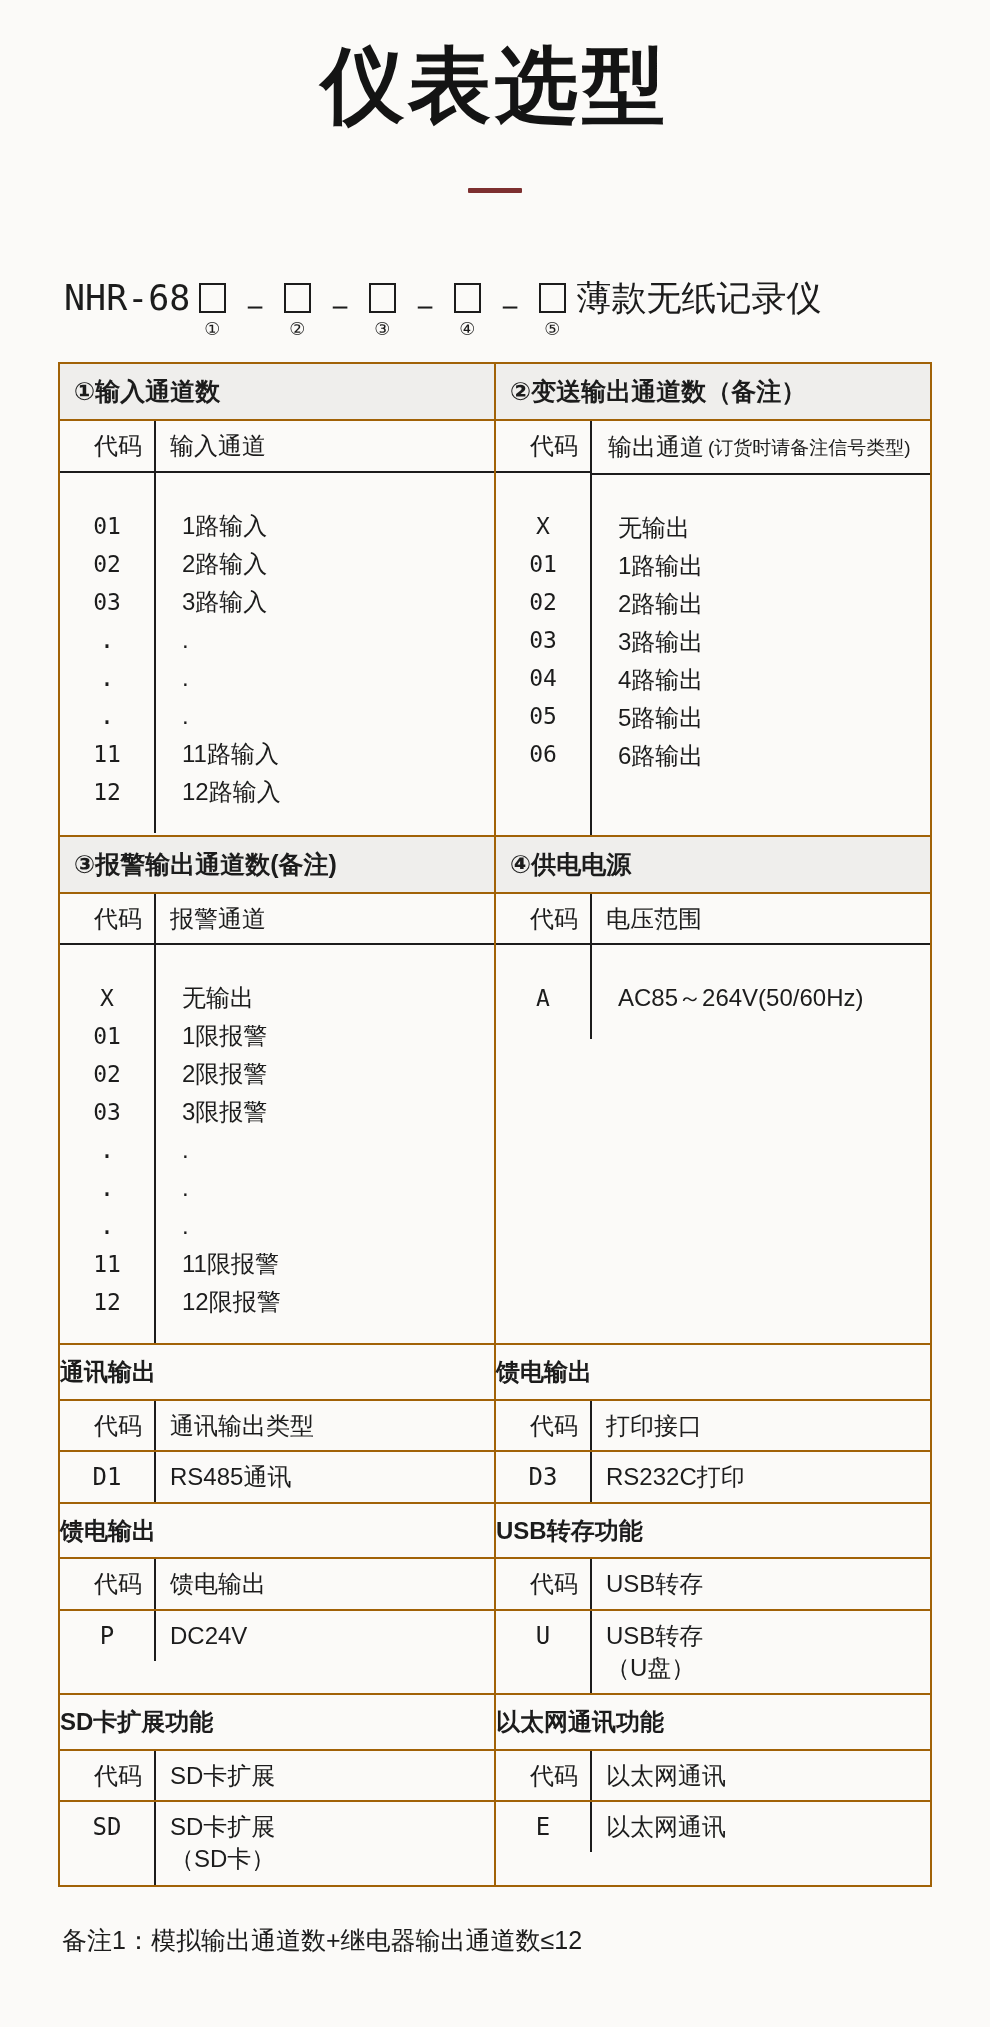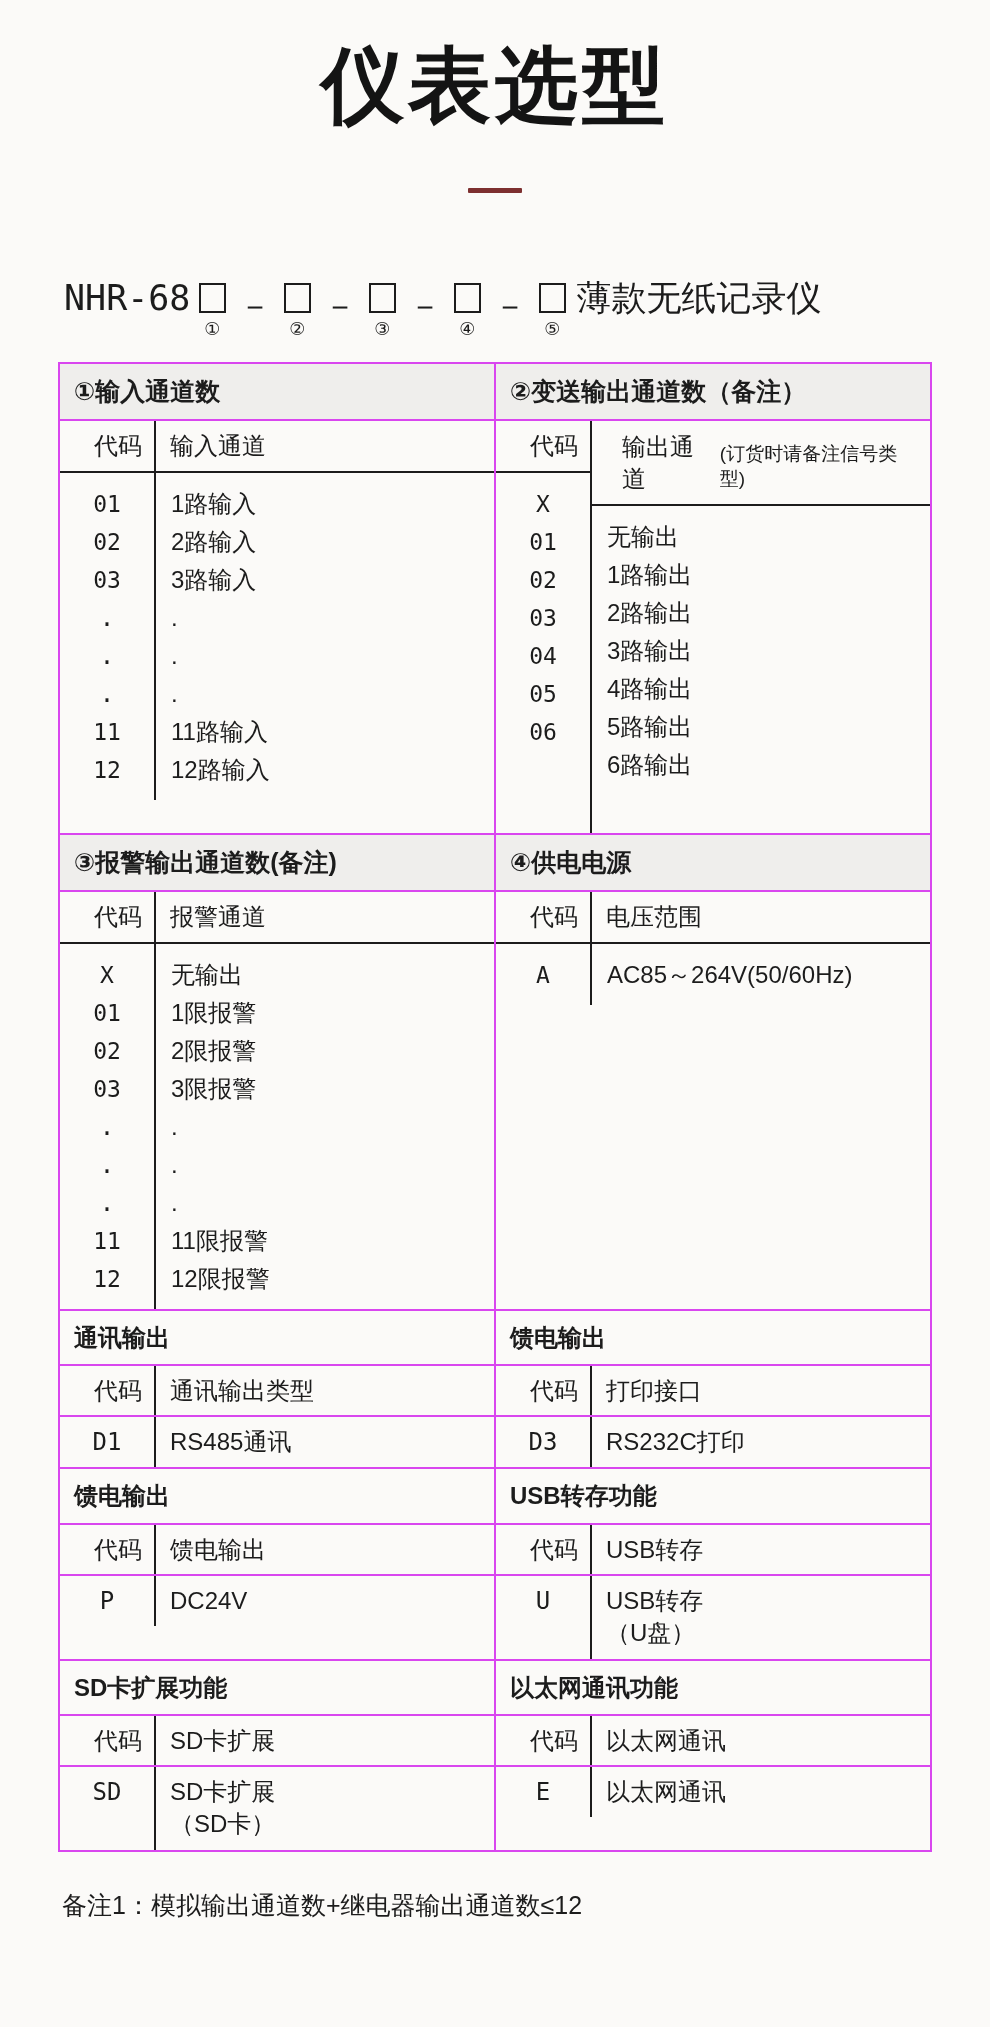--- a/index.html
+++ b/index.html
@@ -83,34 +83,34 @@
     margin-left: 2px;
     white-space: nowrap;
   }
   table.spec {
     border-collapse: collapse;
     width: 100%;
     margin-top: 24px;
     table-layout: fixed;
   }
   table.spec td {
-    border: 2px solid #d946ef;
+    border: 2px solid #a16207;
     vertical-align: top;
     padding: 0;
   }
   .sect-head {
     background: #efeeec;
     font-size: 25px;
     font-weight: bold;
     padding: 11px 12px 11px 14px;
     line-height: 1.35;
   }
   .sub-head {
     font-size: 24px;
-    padding: 10px 12px 10px 30px;
+    padding: 10px 12px 10px 16px;
     line-height: 1.3;
     display: flex;
   }
   .sub-head .note {
     font-size: 19px;
     align-self: flex-end;
     padding-bottom: 2px;
     padding-left: 4px;
   }
   .colsplit {
@@ -130,22 +130,22 @@
     border-bottom: 2px solid #1c1c1c;
   }
   .code-cell {
     font-family: "DejaVu Sans Mono", "Liberation Mono", monospace;
     font-size: 23px;
     text-align: center;
     padding: 0;
   }
   ul.plain {
     list-style: none;
-    margin: 1px;
-    padding: 11px 0 10px 0;
+    margin: 12px;
+    padding: 22px 0 10px 0;
   }
   ul.plain.desc {
     padding-left: 14px;
   }
   ul.plain li {
     font-size: 24px;
     line-height: 38px;
     height: 38px;
     white-space: nowrap;
   }
@@ -169,21 +169,21 @@
   }
   .sect5-head {
     font-size: 25px;
     font-weight: bold;
     padding: 12px 12px 12px 14px;
     line-height: 1.35;
   }
   .grp-title {
     font-size: 24px;
     font-weight: bold;
-    padding: 11px 12px 11px 14px;
+    padding: 11px 12px 11px 0;
     line-height: 1.3;
   }
   .val-cell {
     font-size: 24px;
     padding: 9px 12px 9px 14px;
     line-height: 1.35;
   }
   .val-cell .sub {
     display: block;
   }

